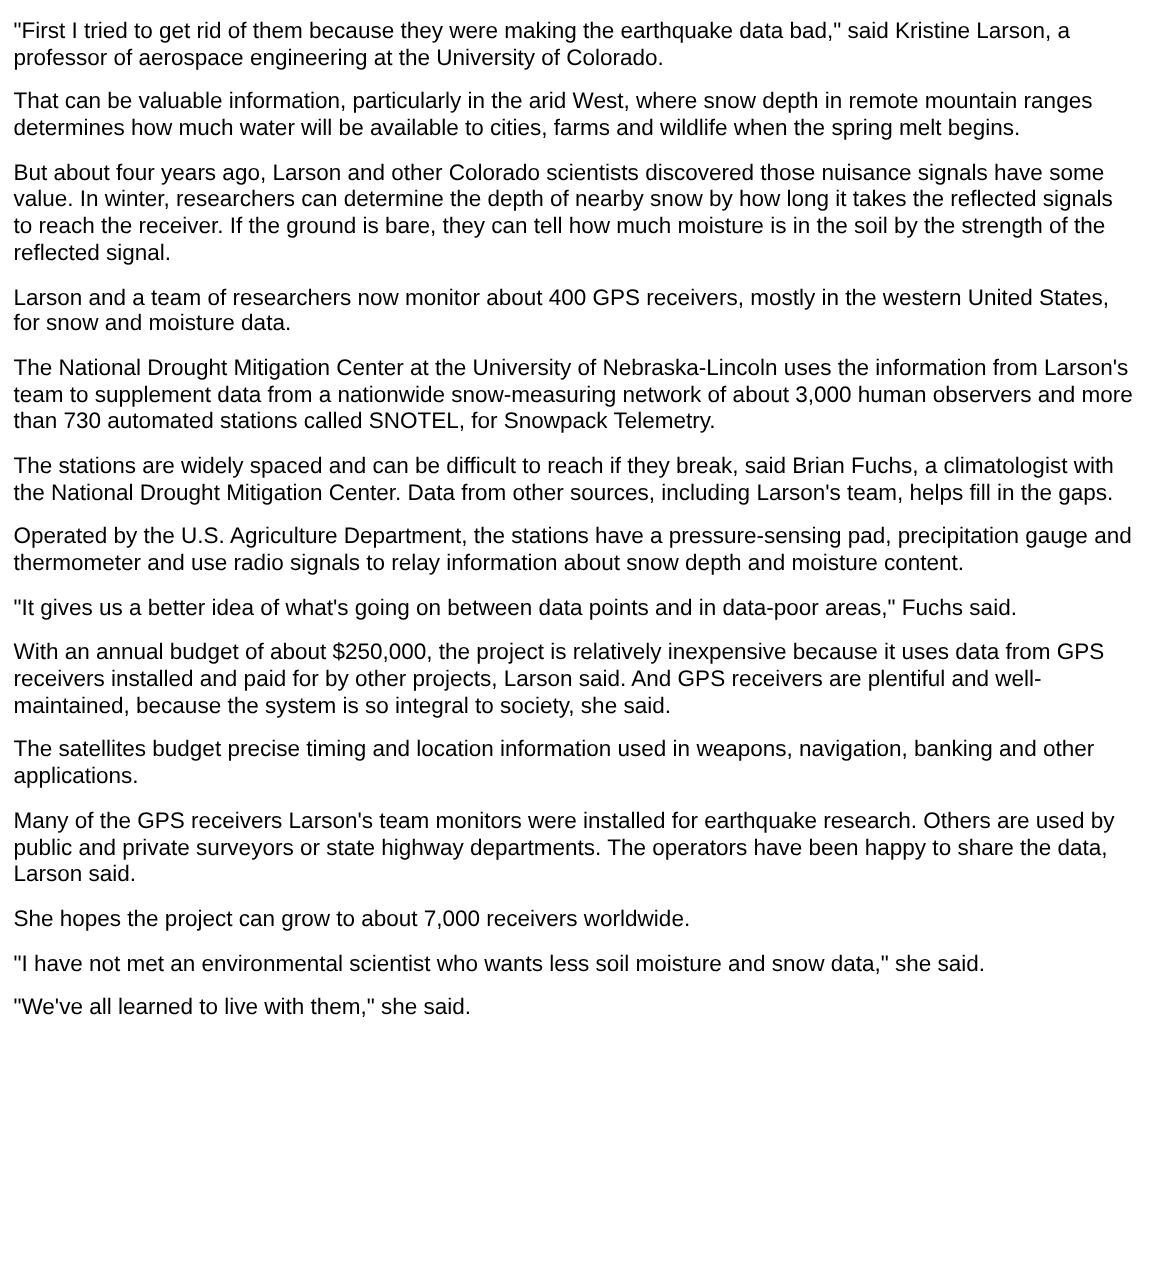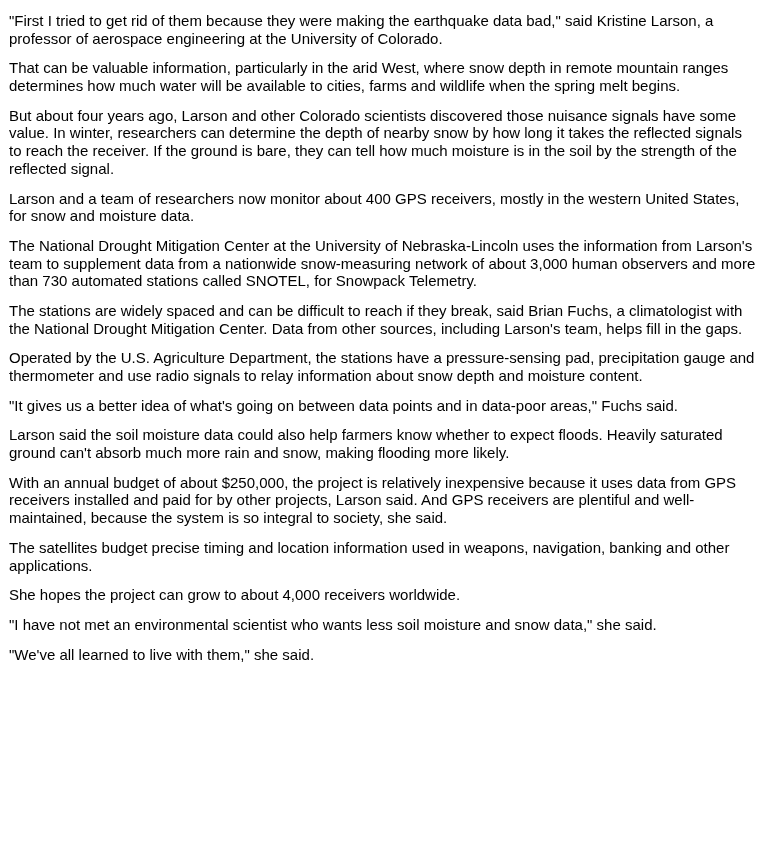--- a/index.html
+++ b/index.html
@@ -33,19 +33,19 @@
 
 <div class="article">
   <p>"First I tried to get rid of them because they were making the earthquake data bad," said Kristine Larson, a professor of aerospace engineering at the University of Colorado.</p>
   <p>That can be valuable information, particularly in the arid West, where snow depth in remote mountain ranges determines how much water will be available to cities, farms and wildlife when the spring melt begins.</p>
   <p>But about four years ago, Larson and other Colorado scientists discovered those nuisance signals have some value. In winter, researchers can determine the depth of nearby snow by how long it takes the reflected signals to reach the receiver. If the ground is bare, they can tell how much moisture is in the soil by the strength of the reflected signal.</p>
   <p>Larson and a team of researchers now monitor about 400 GPS receivers, mostly in the western United States, for snow and moisture data.</p>
   <p>The National Drought Mitigation Center at the University of Nebraska-Lincoln uses the information from Larson's team to supplement data from a nationwide snow-measuring network of about 3,000 human observers and more than 730 automated stations called SNOTEL, for Snowpack Telemetry.</p>
   <p>The stations are widely spaced and can be difficult to reach if they break, said Brian Fuchs, a climatologist with the National Drought Mitigation Center. Data from other sources, including Larson's team, helps fill in the gaps.</p>
   <p>Operated by the U.S. Agriculture Department, the stations have a pressure-sensing pad, precipitation gauge and thermometer and use radio signals to relay information about snow depth and moisture content.</p>
   <p>"It gives us a better idea of what's going on between data points and in data-poor areas," Fuchs said.</p>
-  <p>Larson said the soil moisture data could also help farmers know whether to expect floods. Heavily saturated ground can't absorb much more rain and snow, making flooding more likely.</p>
   <p>With an annual budget of about $250,000, the project is relatively inexpensive because it uses data from GPS receivers installed and paid for by other projects, Larson said. And GPS receivers are plentiful and well-maintained, because the system is so integral to society, she said.</p>
   <p>The satellites budget precise timing and location information used in weapons, navigation, banking and other applications.</p>
-  <p>She hopes the project can grow to about 4,000 receivers worldwide.</p>
+  <p>Many of the GPS receivers Larson's team monitors were installed for earthquake research. Others are used by public and private surveyors or state highway departments. The operators have been happy to share the data, Larson said.</p>
+  <p>She hopes the project can grow to about 7,000 receivers worldwide.</p>
   <p>"I have not met an environmental scientist who wants less soil moisture and snow data," she said.</p>
   <p>"We've all learned to live with them," she said.</p>
 </div>
 
 </body></html>

